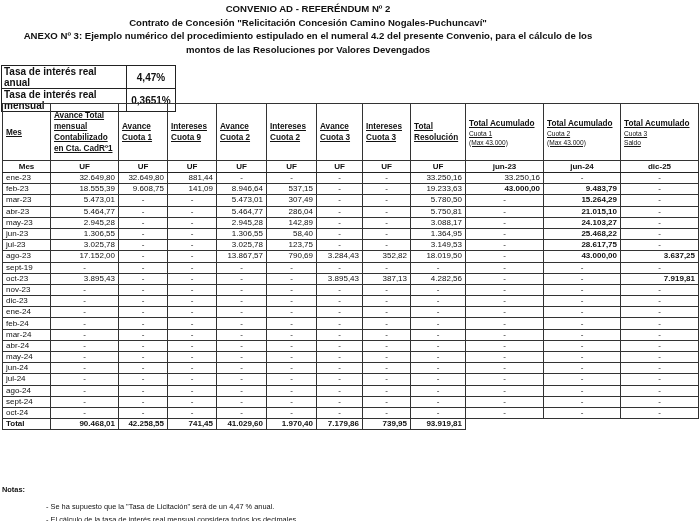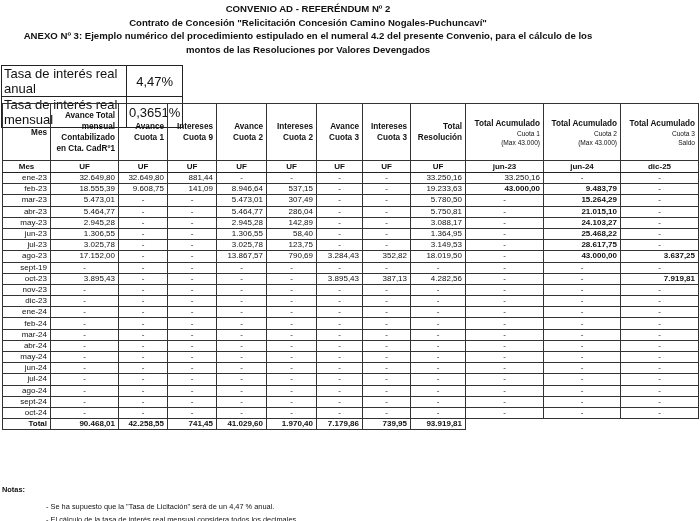--- a/index.html
+++ b/index.html
@@ -1,31 +1,31 @@
 <!DOCTYPE html>
 <html><head>
 <meta charset="utf-8">
 <style>
   html, body { margin: 0; padding: 0; background: #ffffff; }
   body { width: 700px; height: 521px; position: relative; overflow: hidden;
          font-family: "Liberation Sans", sans-serif; color: #111; }
   .titles { position: absolute; left: 0; top: 2px; width: 616px; text-align: center; font-weight: bold; font-size: 9.6px; line-height: 13.5px; }
   .titles div { white-space: nowrap; }
   .titles .wrap { white-space: normal; padding: 0 22px; }
-  .rates { position: absolute; left: 1px; top: 65px; border-collapse: collapse; font-size: 13px; }
+  .rates { position: absolute; left: 1px; top: 65px; border-collapse: collapse; font-size: 10px; font-weight: bold; }
   .rates td { border: 1px solid #222; height: 11px; padding: 0 2px; }
   .rates td.lbl { width: 120px; }
   .rates td.val { width: 44px; text-align: center; }
   .main { position: absolute; left: 2px; top: 103px; border-collapse: collapse; font-size: 8px; table-layout: fixed; }
   .main th, .main td { border: 1px solid #333; padding: 0 3px; height: 10.2px; line-height: 10px; white-space: nowrap; }
-  .main thead tr.hdr th { height: 56px; font-weight: bold; font-size: 8.2px; line-height: 11px; white-space: normal; text-align: right; }
+  .main thead tr.hdr th { height: 56px; font-weight: bold; font-size: 8.2px; line-height: 11px; white-space: normal; text-align: left; text-decoration: underline; }
   .main thead tr.hdr th small { display: block; font-size: 6.6px; font-weight: normal; line-height: 9px; }
   .main thead tr.units th { font-weight: bold; text-align: center; height: 11px; border-bottom: 1.5px solid #222; }
   .main td { text-align: right; }
-  .main td.mes { text-align: right; }
+  .main td.mes { text-align: left; }
   .main td.dash { text-align: center; }
   .main td.bold { font-weight: bold; }
   .main tr.total td { font-weight: bold; border-top: 1.5px solid #222; }
   .main tr.total td.empty { border: none; }
   .main .thick-l { border-left: 1.5px solid #222; }
   .notes { position: absolute; left: 2px; top: 485px; font-size: 7.4px; }
   .notes .head { font-weight: bold; margin-bottom: 6px; }
   .notes .item { margin-left: 44px; line-height: 13px; }
 </style>
 </head>

